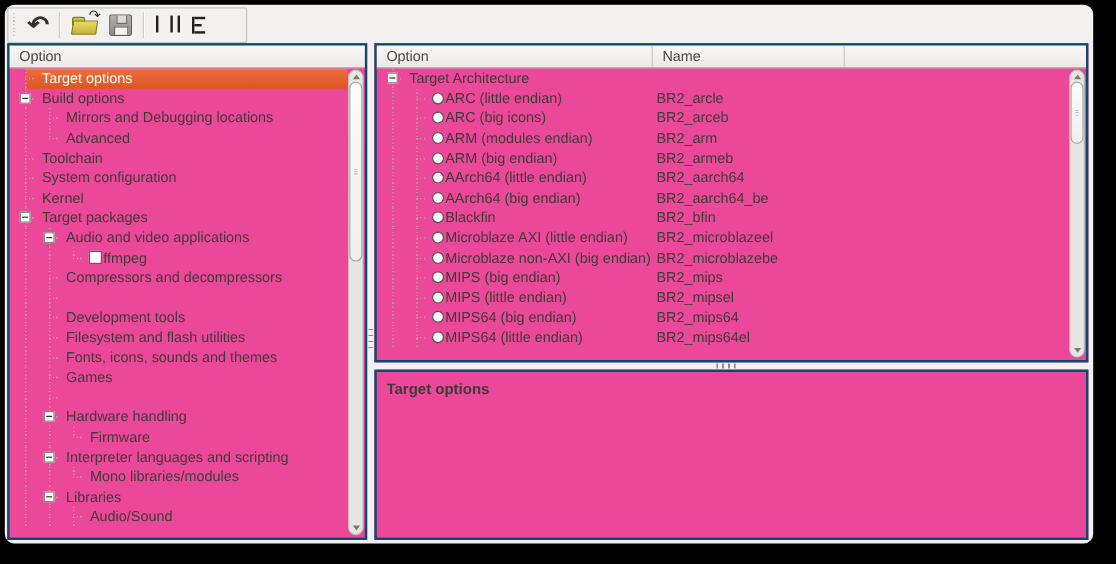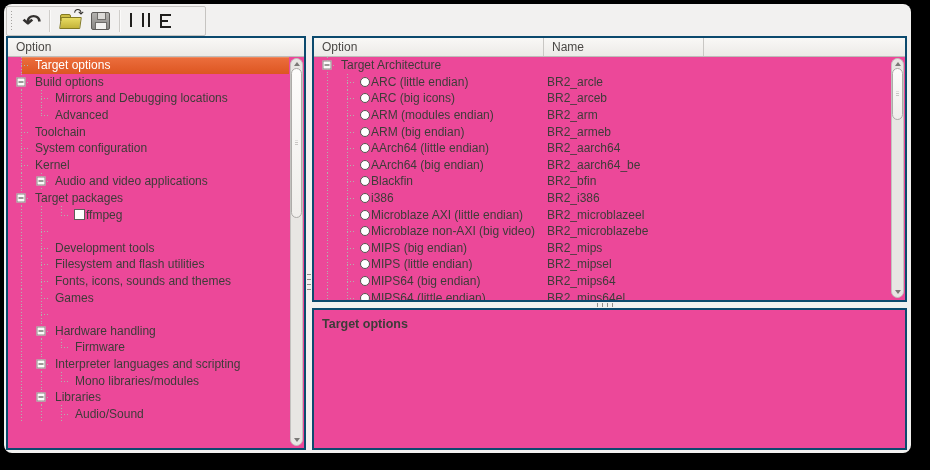--- a/index.html
+++ b/index.html
@@ -168,38 +168,43 @@
         </div>
         <div class="trow">
           <span class="junction"></span>
           <span class="tlabel">System configuration</span>
         </div>
         <div class="trow">
           <span class="junction"></span>
           <span class="tlabel">Kernel</span>
         </div>
         <div class="trow">
+          <span class="junction">
+            <span class="expander"></span>
+          </span>
+          <span class="tlabel">Target packages</span>
+        </div>
+        <div class="trow">
           <span class="guide"></span>
           <span class="junction">
             <span class="expander"></span>
           </span>
           <span class="tlabel">Audio and video applications</span>
-        </div>
-        <div class="trow">
-          <span class="junction">
-            <span class="expander"></span>
-          </span>
-          <span class="tlabel">Target packages</span>
         </div>
         <div class="trow">
           <span class="guide"></span>
           <span class="guide"></span>
           <span class="junction last"></span>
           <span class="checkbox"></span>
           <span class="tlabel">ffmpeg</span>
+        </div>
+        <div class="trow">
+          <span class="guide"></span>
+          <span class="junction"></span>
+          <span class="tlabel">Compressors and decompressors</span>
         </div>
         <div class="trow">
           <span class="guide"></span>
           <span class="junction"></span>
         </div>
         <div class="trow">
           <span class="guide"></span>
           <span class="junction"></span>
           <span class="tlabel">Development tools</span>
         </div>
@@ -332,35 +337,28 @@
           <span class="guide"></span>
           <span class="junction"></span>
           <span class="radio"></span>
           <span class="tlabel">Blackfin</span>
           <span class="tname">BR2_bfin</span>
         </div>
         <div class="trow">
           <span class="guide"></span>
           <span class="junction"></span>
           <span class="radio"></span>
-          <span class="tlabel">i386</span>
-          <span class="tname">BR2_i386</span>
-        </div>
-        <div class="trow">
-          <span class="guide"></span>
-          <span class="junction"></span>
-          <span class="radio"></span>
           <span class="tlabel">Microblaze AXI (little endian)</span>
           <span class="tname">BR2_microblazeel</span>
         </div>
         <div class="trow">
           <span class="guide"></span>
           <span class="junction"></span>
           <span class="radio"></span>
-          <span class="tlabel">Microblaze non-AXI (big video)</span>
+          <span class="tlabel">Microblaze non-AXI (big endian)</span>
           <span class="tname">BR2_microblazebe</span>
         </div>
         <div class="trow">
           <span class="guide"></span>
           <span class="junction"></span>
           <span class="radio"></span>
           <span class="tlabel">MIPS (big endian)</span>
           <span class="tname">BR2_mips</span>
         </div>
         <div class="trow">

